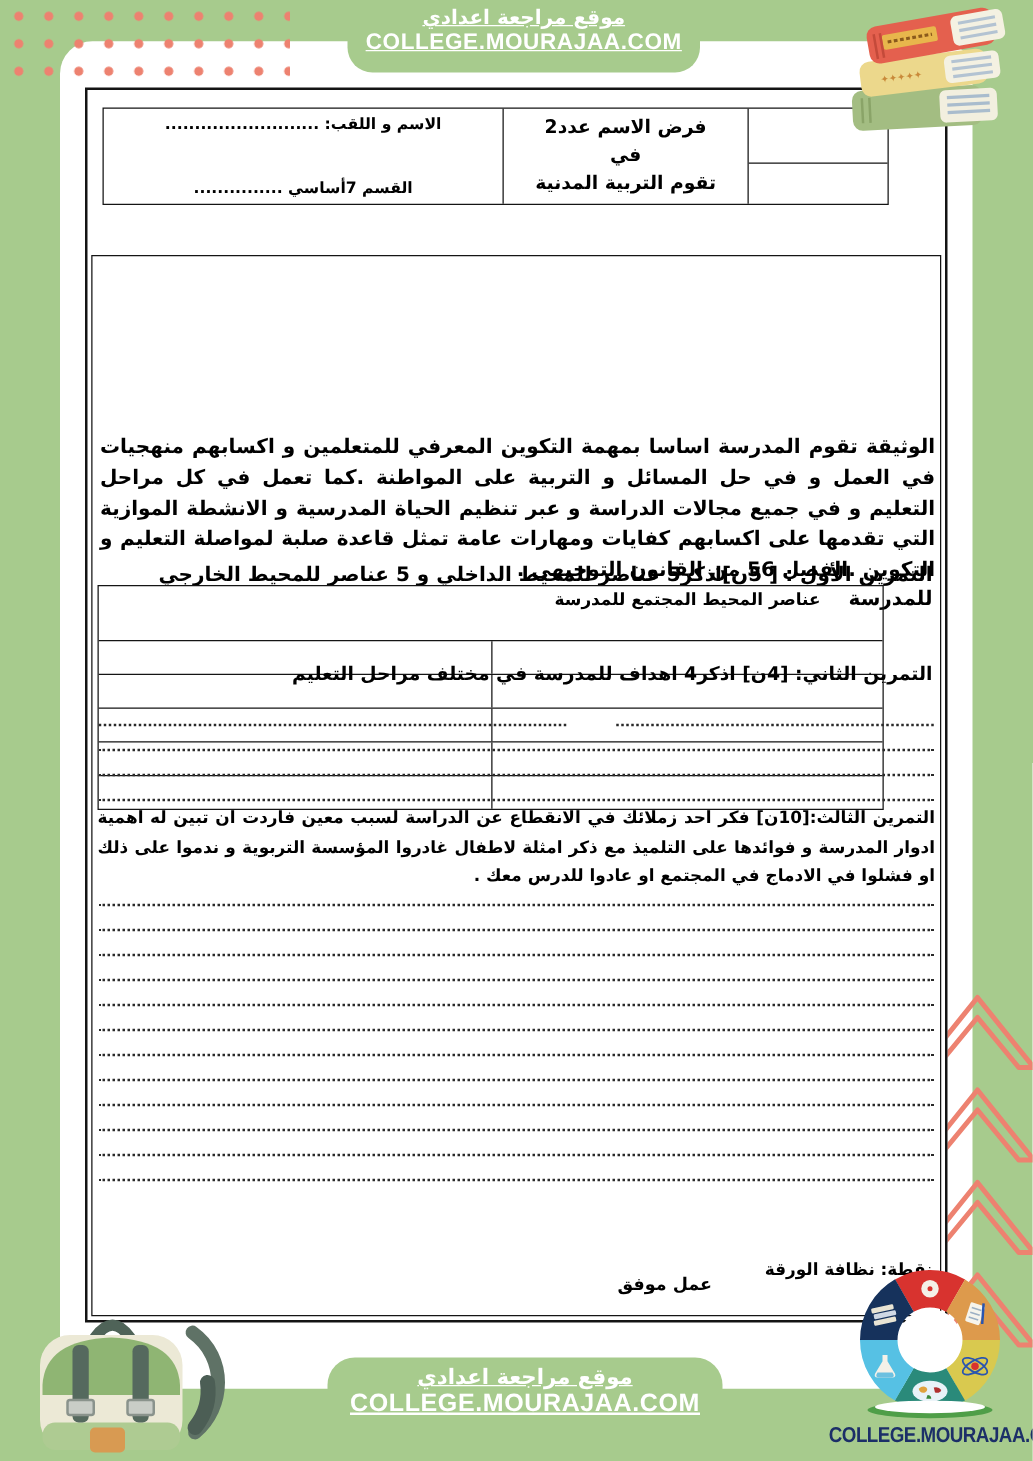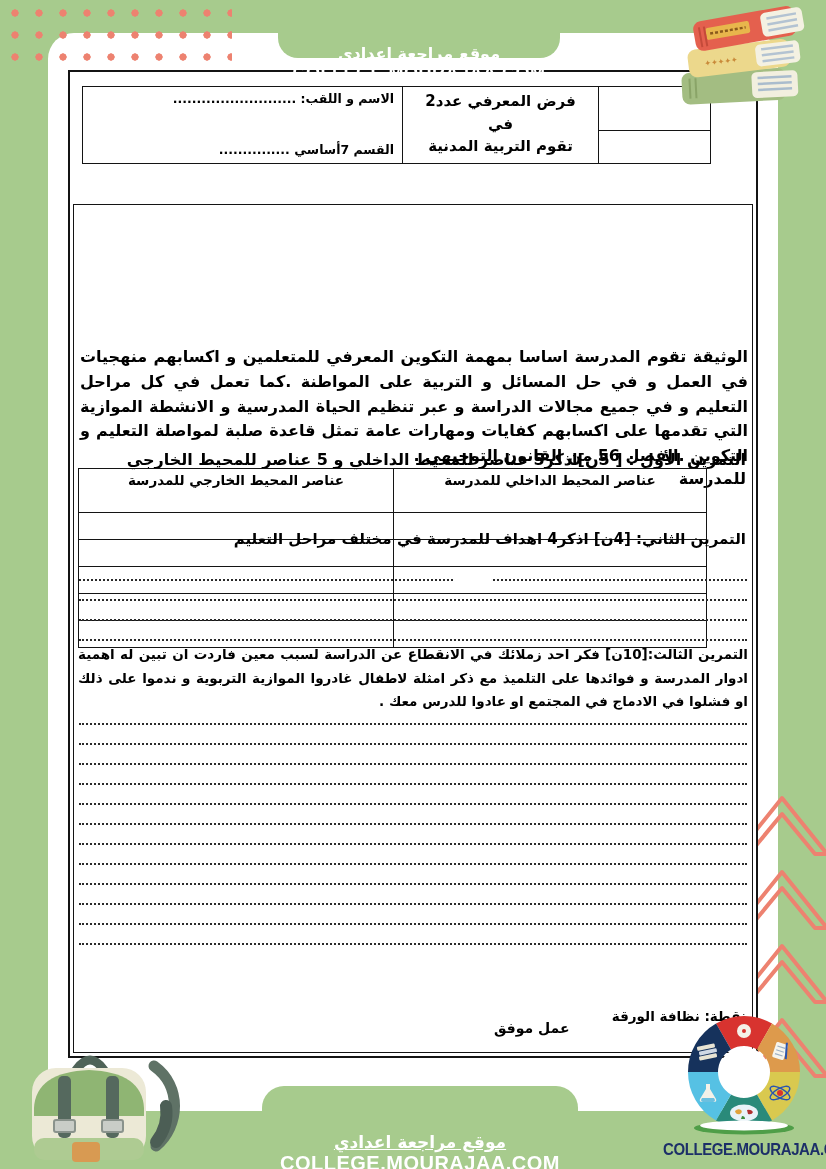--- a/index.html
+++ b/index.html
@@ -11,21 +11,21 @@
   
   .panel{
     position:absolute;left:48px;top:33px;width:730px;height:1078px;
     background:#ffffff;border-radius:26px;
   }
   
   .tab{position:absolute;background:#a7cb8d;z-index:5;text-align:center;color:#fff;}
   .tab-top{left:278px;top:0;width:282px;height:58px;border-radius:0 0 20px 20px;padding-top:4px;box-sizing:border-box;}
   .tab-bottom{left:262px;top:1086px;width:316px;height:83px;border-radius:22px 22px 0 0;padding-top:6px;box-sizing:border-box;}
   .band-bottom{position:absolute;left:0;top:1112px;width:826px;height:57px;background:#a7cb8d;z-index:3;}
-  .site-ar{display:block;font-size:16px;font-weight:bold;text-decoration:underline;direction:rtl;margin-top:40px;}
+  .site-ar{display:block;font-size:16px;font-weight:bold;text-decoration:underline;direction:rtl;}
   .site-domain{display:block;font-size:18px;font-weight:bold;text-decoration:underline;font-family:"Liberation Sans",sans-serif;letter-spacing:.5px;}
   
   .dots{
     position:absolute;left:0;top:-4px;width:232px;height:66px;z-index:6;
     background-image:radial-gradient(circle,#ed8270 3.4px,rgba(0,0,0,0) 3.9px);
     background-size:24px 22px;background-position:3px 6px;
   }
   
   .chevrons{position:absolute;right:-6px;top:782px;z-index:2;}
   .chevrons svg{display:block;margin-bottom:-2px;}
@@ -40,21 +40,21 @@
   .info-table{
     position:absolute;top:14px;right:45px;width:629px;height:78px;
     border:1.6px solid #141414;display:flex;direction:rtl;box-sizing:border-box;
   }
   .info-cell{box-sizing:border-box;height:100%;}
   .info-cell + .info-cell{border-left:0;border-right:1.6px solid #141414;}
   .cell-empty{width:111px;display:flex;flex-direction:column;}
   .cell-empty .half-a{height:57%;}
   .cell-empty .half-b{flex:1;border-top:1.6px solid #141414;}
   .cell-title{width:196px;text-align:center;font-weight:bold;font-size:15px;line-height:1.5;padding-top:3px;}
-  .cell-name{flex:1;font-size:12.5px;font-weight:bold;padding:3px 8px;line-height:1.5;display:flex;flex-direction:column;}
+  .cell-name{flex:1;font-size:12.5px;font-weight:bold;padding:3px 8px;line-height:1.5;display:flex;flex-direction:column;align-items:center;}
   .cell-name .spacer{flex:1;}
   
   .intro{
     position:absolute;left:6px;right:4px;top:140px;
     font-size:16px;font-weight:bold;line-height:1.55;text-align:justify;
   }
   .ex1-head{position:absolute;right:6px;top:225px;font-size:16px;font-weight:bold;margin-top:20px;}
   .ex1-table{
     position:absolute;right:45px;top:263px;width:629px;
     border:1.6px solid #141414;box-sizing:border-box;direction:rtl;
@@ -143,41 +143,40 @@
 </div>
 
 <div class="page">
 
   <div class="info-table">
     <div class="info-cell cell-empty">
       <div class="half-a"></div>
       <div class="half-b"></div>
     </div>
     <div class="info-cell cell-title">
-      <div>فرض المعرفي عدد2</div>
+      <div>فرض الاسم عدد2</div>
       <div>في</div>
       <div>تقوم التربية المدنية</div>
     </div>
     <div class="info-cell cell-name">
       <div>الاسم و اللقب: ..........................</div>
       <div class="spacer"></div>
       <div>القسم 7أساسي ...............</div>
     </div>
   </div>
 
   <div class="inner-box">
 
     <div class="intro">الوثيقة  تقوم المدرسة اساسا بمهمة التكوين المعرفي للمتعلمين و اكسابهم منهجيات في العمل و في حل المسائل و التربية على المواطنة .كما تعمل في كل مراحل التعليم و في جميع مجالات الدراسة و عبر تنظيم الحياة المدرسية و الانشطة الموازية التي تقدمها على اكسابهم كفايات ومهارات عامة تمثل قاعدة صلبة لمواصلة التعليم و التكوين .الفصل 56 من القانون التوجيهي  .</div>
 
     <div class="ex1-head">التمرين الأول : [ 5ن]اذكر5 عناصر للمحيط الداخلي و 5 عناصر للمحيط الخارجي للمدرسة</div>
 
     <div class="ex1-table">
       <div class="t-head">
-        <div class="t-cell c-internal">عناصر المحيط الداخلي للمدرسة</div>
-        <div class="t-cell c-external">عناصر المحيط الخارجي للمدرسة</div>
+        <div class="t-cell c-internal">عناصر المحيط المجتمع للمدرسة</div>
       </div>
       <div>
         <div class="t-row">
           <div class="rc c-internal"></div>
           <div class="rc c-external"></div>
         </div>
       <div class="t-row">
           <div class="rc c-internal"></div>
           <div class="rc c-external"></div>
         </div>
@@ -204,21 +203,21 @@
           <div class="gap"></div>
           <div class="seg2"></div>
       </div>
       <div>
         <div class="dotline"></div>
       <div class="dotline"></div>
           <div class="dotline"></div>
         </div>
     </div>
 
-    <div class="ex3-head">التمرين الثالث:[10ن] فكر احد زملائك في الانقطاع عن الدراسة لسبب معين فاردت ان تبين له اهمية ادوار المدرسة و فوائدها على التلميذ مع ذكر امثلة لاطفال غادروا الموازية التربوية و ندموا على ذلك او فشلوا في الادماج في المجتمع او عادوا للدرس معك .</div>
+    <div class="ex3-head">التمرين الثالث:[10ن] فكر احد زملائك في الانقطاع عن الدراسة لسبب معين فاردت ان تبين له اهمية ادوار المدرسة و فوائدها على التلميذ مع ذكر امثلة لاطفال غادروا المؤسسة التربوية و ندموا على ذلك او فشلوا في الادماج في المجتمع او عادوا للدرس معك .</div>
 
     <div class="ex3-lines">
       <div class="dotline"></div>
     <div class="dotline"></div>
         <div class="dotline"></div>
         <div class="dotline"></div>
         <div class="dotline"></div>
         <div class="dotline"></div>
         <div class="dotline"></div>
         <div class="dotline"></div>

